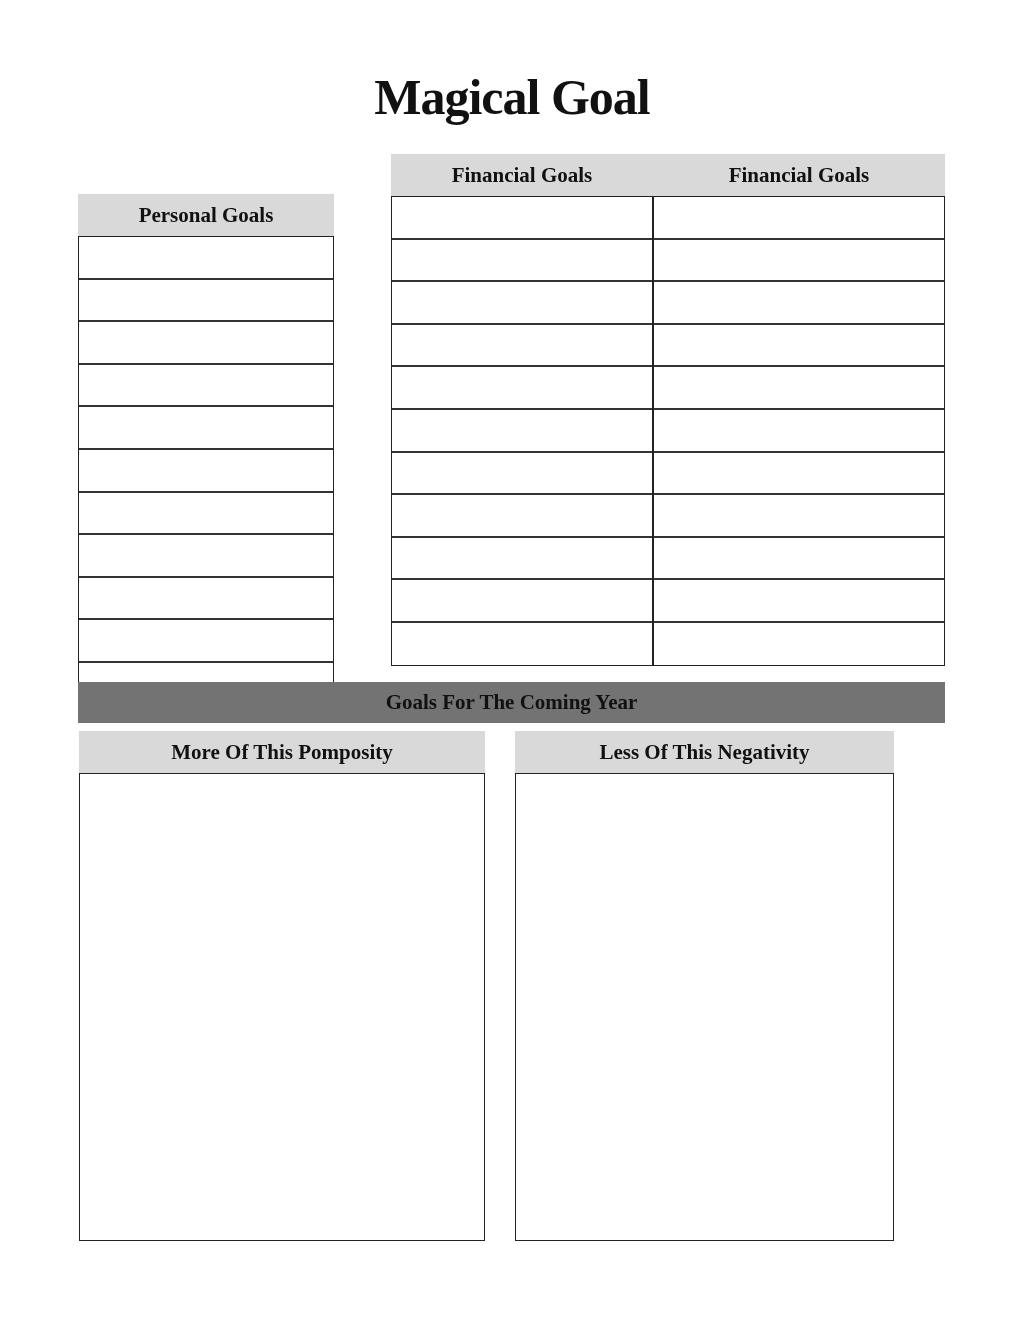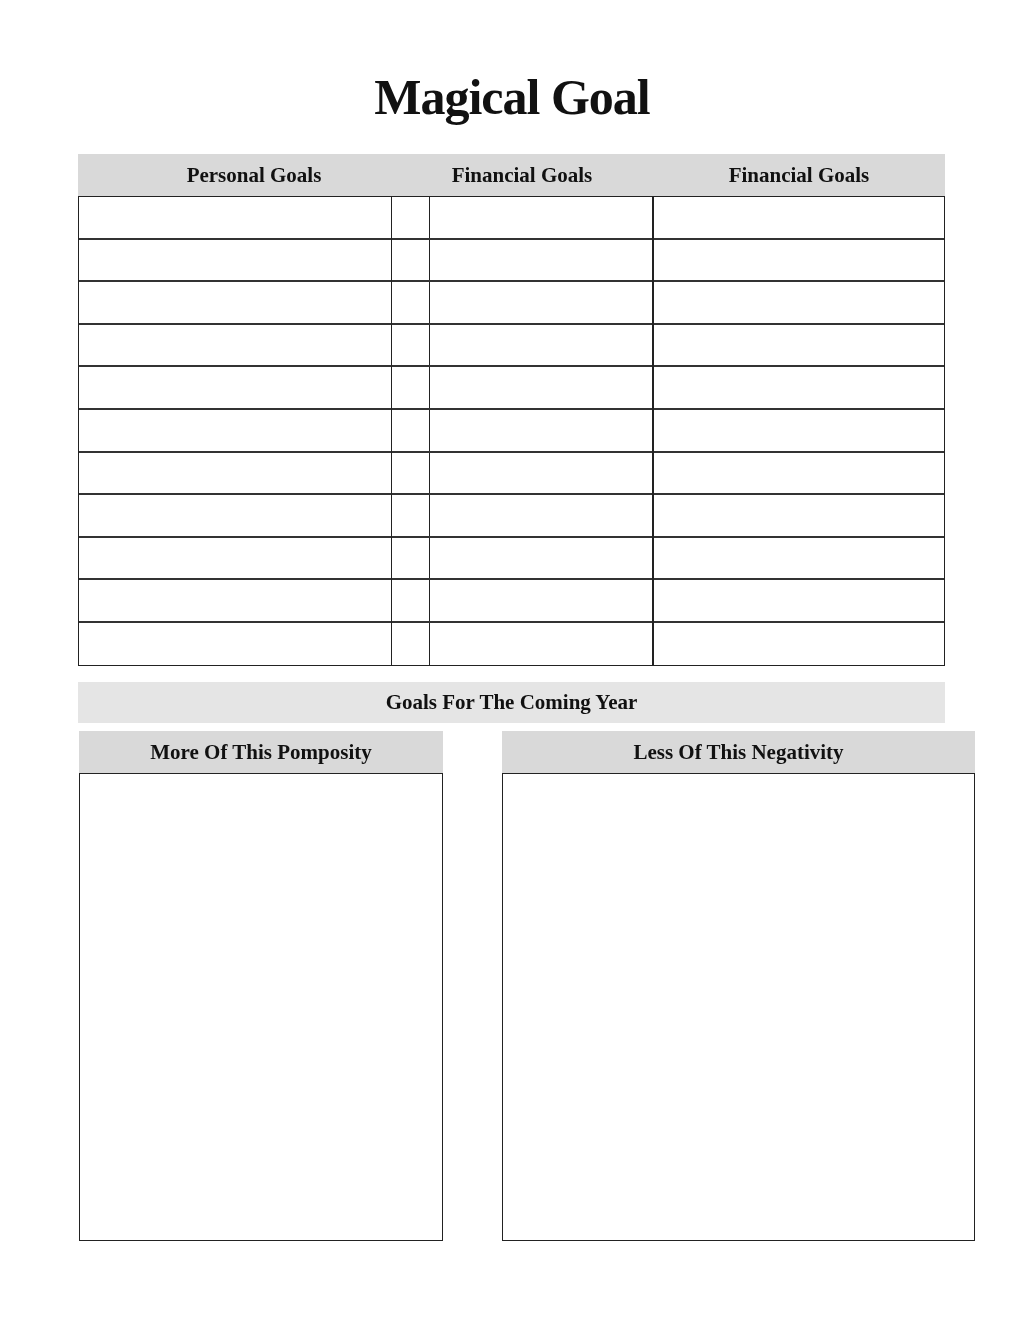--- a/index.html
+++ b/index.html
@@ -14,34 +14,34 @@
     }
     .col { position: absolute; top: 154px; }
     .hdr {
       height: 42px; background: #d9d9d9; display: flex; align-items: center; justify-content: center;
       font-weight: bold; font-size: 21px; font-family: "Liberation Serif", "DejaVu Serif", serif;
     }
     .rows { border: 1px solid #222; border-bottom: none; box-sizing: border-box; }
     .row { height: 42.6px; border-bottom: 2px solid #333; box-sizing: border-box; }
     .row:last-child { border-bottom: 1px solid #222; }
     .band {
-      position: absolute; left: 78px; top: 682px; width: 867px; height: 41px; background: #e5e5e5;
+      position: absolute; left: 78px; top: 682px; width: 867px; height: 41px; background: #737373;
       display: flex; align-items: center; justify-content: center; font-weight: bold; font-size: 21px;
       font-family: "Liberation Serif", "DejaVu Serif", serif;
     }
     .box { position: absolute; top: 731px; }
     .box .hdr { height: 42px; }
     .area { border: 1px solid #222; box-sizing: border-box; }
   </style>
 </head>
 <body>
 
 <div class="title">Magical Goal</div>
 
-<div class="col" style="left:78px;width:352px;">
+<div class="col" style="left:78px;width:256px;margin-top:40px;">
   <div class="hdr">Personal Goals</div>
   <div class="rows">
     <div class="row"></div>
       <div class="row"></div>
       <div class="row"></div>
       <div class="row"></div>
       <div class="row"></div>
       <div class="row"></div>
       <div class="row"></div>
       <div class="row"></div>
@@ -80,21 +80,21 @@
       <div class="row"></div>
       <div class="row"></div>
       <div class="row"></div>
       <div class="row"></div>
       <div class="row"></div>
   </div>
 </div>
 
 <div class="band">Goals For The Coming Year</div>
 
-<div class="box" style="left:79px;width:364px;">
+<div class="box" style="left:79px;width:406px;">
   <div class="hdr">More Of This Pomposity</div>
   <div class="area" style="height:468px;"></div>
 </div>
 
-<div class="box" style="left:502px;width:473px;">
+<div class="box" style="left:515px;width:379px;">
   <div class="hdr">Less Of This Negativity</div>
   <div class="area" style="height:468px;"></div>
 </div>
 
 </body></html>

